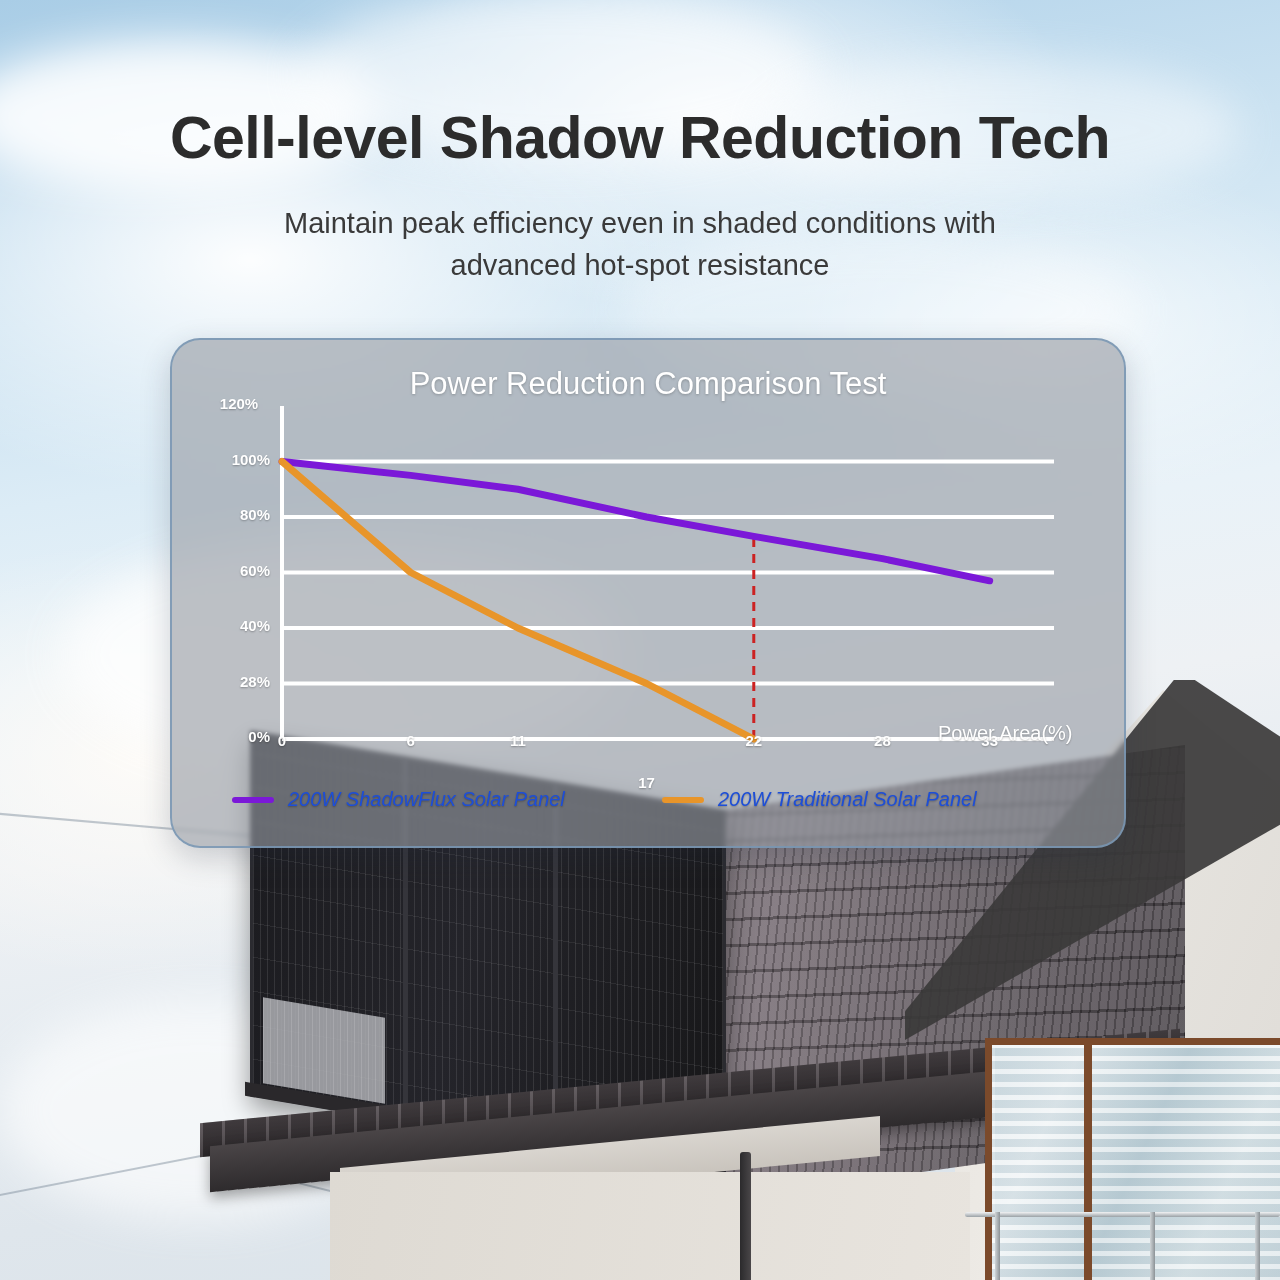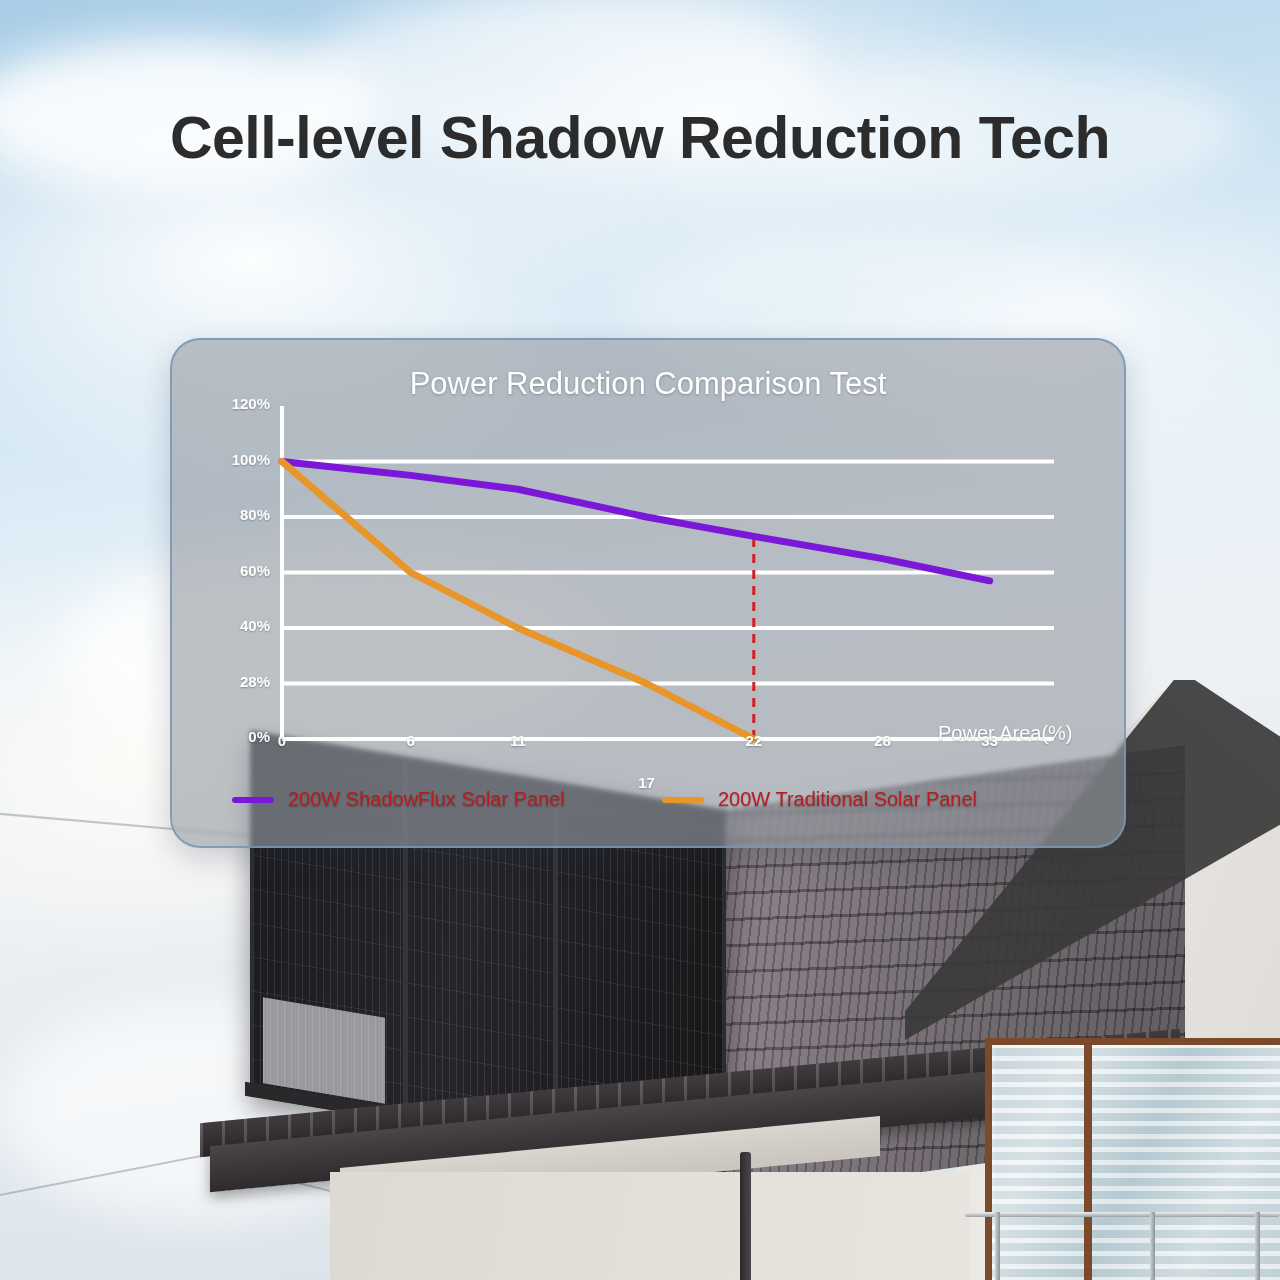--- a/index.html
+++ b/index.html
@@ -166,21 +166,21 @@
   }
   .axis-caption{
     position:absolute;left:766px;top:382px;color:#fff;font-size:20px;
     text-shadow:0 1px 2px rgba(0,0,0,.3);white-space:nowrap;
   }
   .legend{
     position:absolute;left:60px;top:448px;width:860px;height:30px;
   }
   .legend-item{position:absolute;top:0;display:flex;align-items:center;gap:14px;}
   .legend-swatch{width:42px;height:6px;border-radius:3px;display:inline-block;}
-  .legend-text{color:#b91c1c;font-size:20px;text-shadow:0 1px 2px rgba(0,0,0,.3);white-space:nowrap;}
+  .legend-text{color:#1d4ed8;font-size:20px;text-shadow:0 1px 2px rgba(0,0,0,.3);white-space:nowrap;font-style:italic;}
 
   
   .callout{position:absolute;left:48px;top:1055px;display:flex;align-items:center;}
   .callout-text{
     font-size:30px;font-weight:700;
     background:linear-gradient(90deg,#1f4fd8 0%,#2b6fe0 42%,#2fb8e8 100%);
     -webkit-background-clip:text;background-clip:text;color:transparent;
     white-space:nowrap;
   }
   .callout-line{width:52px;height:3px;background:#2a84d8;margin-left:4px;}
@@ -227,20 +227,22 @@
     <div class="rail">
       <div class="rail-bar"></div>
       <div class="rail-post" style="left:30px"></div>
       <div class="rail-post" style="left:185px"></div>
       <div class="rail-post" style="left:290px"></div>
     </div>
   </div>
 
   <div class="title">Cell-level Shadow Reduction Tech</div>
   <div class="subtitle">
+    <span class="sl">Maintain peak efficiency even in shaded conditions with</span>
+    <span class="sl">advanced hot-spot resistance</span>
   </div>
 
   <div class="chart-panel">
     <div class="chart-title">Power Reduction Comparison Test</div>
     <div class="plot" id="plot">
       <svg id="chart-svg" width="952" height="506">
           <line x1="110" y1="399" x2="882" y2="399" stroke="#ffffff" stroke-width="4"></line>
           <line x1="110" y1="343.5" x2="882" y2="343.5" stroke="#ffffff" stroke-width="4"></line>
           <line x1="110" y1="288" x2="882" y2="288" stroke="#ffffff" stroke-width="4"></line>
           <line x1="110" y1="232.5" x2="882" y2="232.5" stroke="#ffffff" stroke-width="4"></line>
@@ -252,21 +254,21 @@
           <polyline points="110,121.5 238.66666666666666,232.5 345.8888888888889,288 474.55555555555554,343.5 581.7777777777778,399" fill="none" stroke="#e8952a" stroke-width="7" stroke-linecap="round" stroke-linejoin="round"></polyline>
         </svg>
     </div>
     <div id="y-ticks">
         <div class="ylabel" style="top: 388px; right: 854px;">0%</div>
         <div class="ylabel" style="top: 332.5px; right: 854px;">28%</div>
         <div class="ylabel" style="top: 277px; right: 854px;">40%</div>
         <div class="ylabel" style="top: 221.5px; right: 854px;">60%</div>
         <div class="ylabel" style="top: 166px; right: 854px;">80%</div>
         <div class="ylabel" style="top: 110.5px; right: 854px;">100%</div>
-        <div class="ylabel" style="top: 55px; right: 854px;">120%</div>
+        <div class="ylabel" style="top: 55px; right: 854px; text-align: center;">120%</div>
       </div>
     <div id="x-ticks">
         <div class="xlabel" style="left: 110px;">0</div>
         <div class="xlabel" style="left: 238.667px;">6</div>
         <div class="xlabel" style="left: 345.889px;">11</div>
         <div class="xlabel" style="left: 474.556px; margin-top: 42px;">17</div>
         <div class="xlabel" style="left: 581.778px;">22</div>
         <div class="xlabel" style="left: 710.444px;">28</div>
         <div class="xlabel" style="left: 817.667px;">33</div>
       </div>

